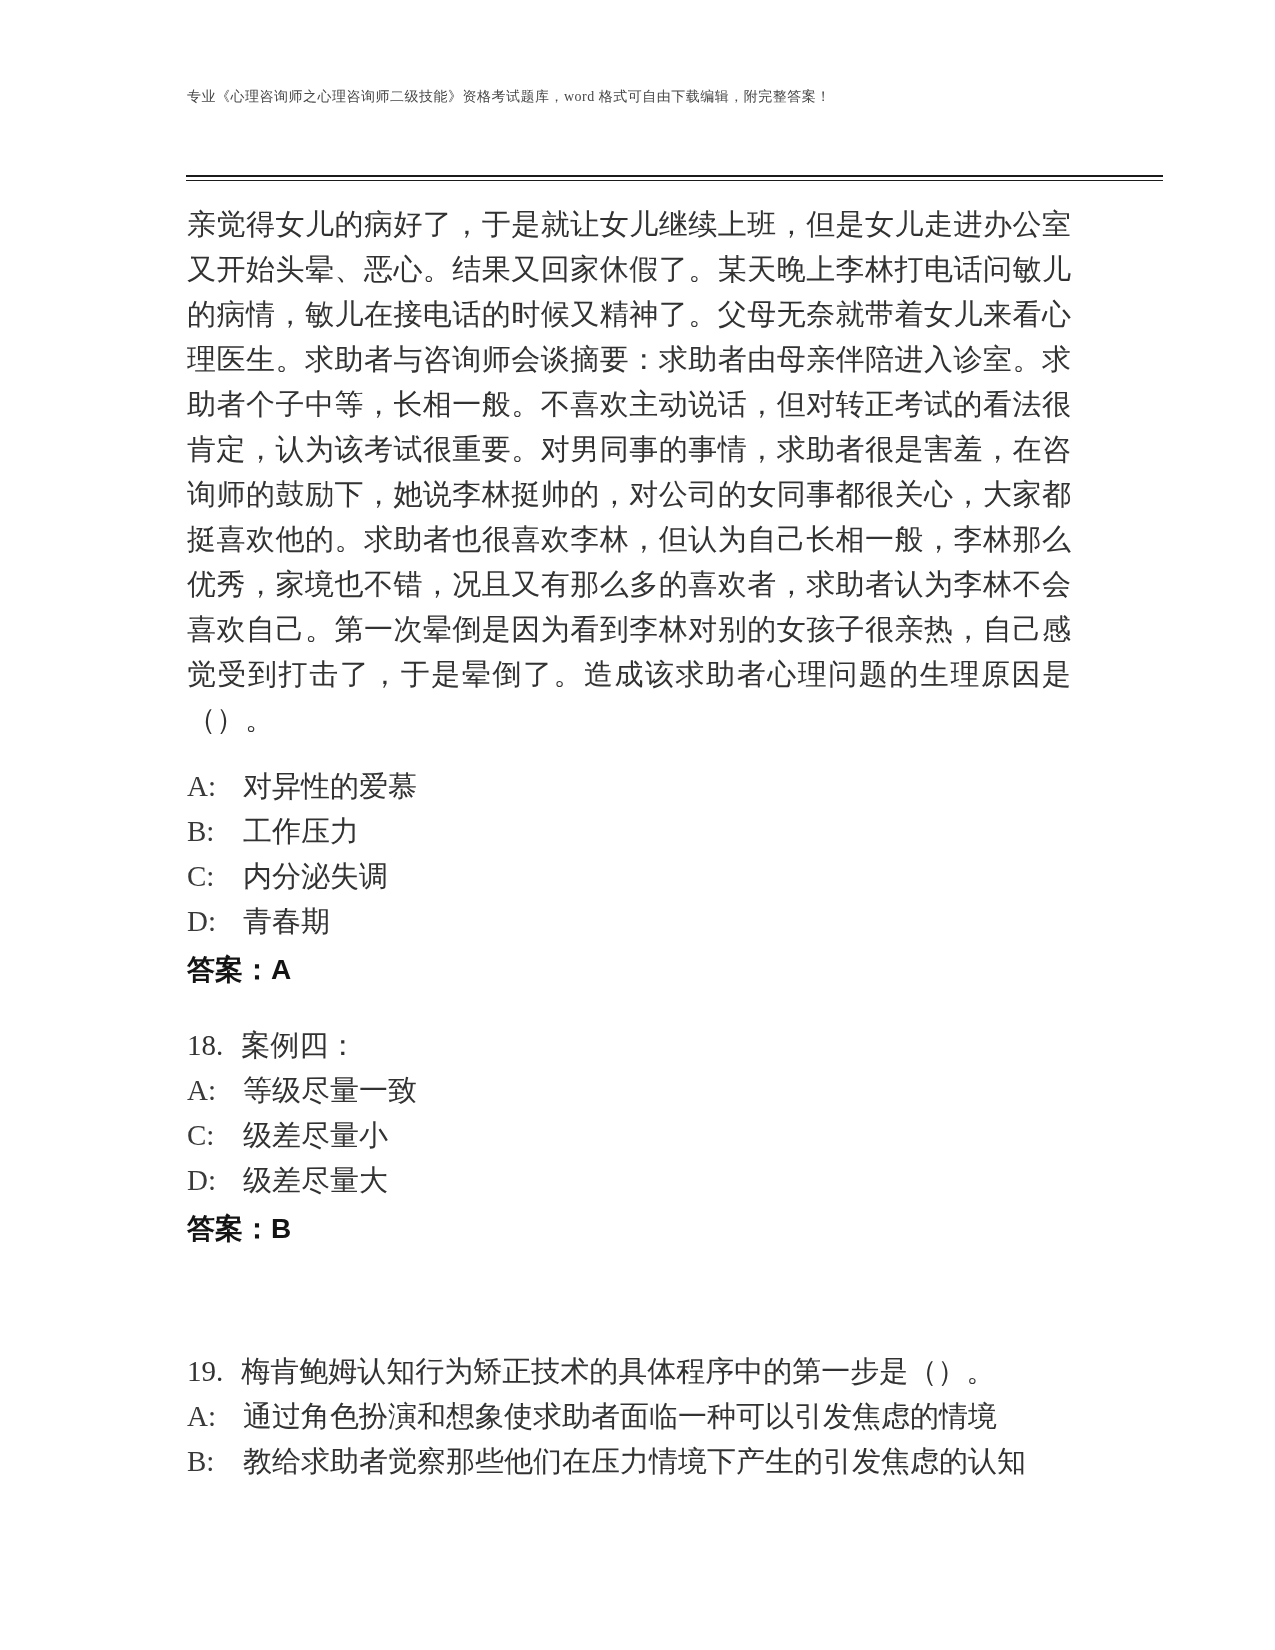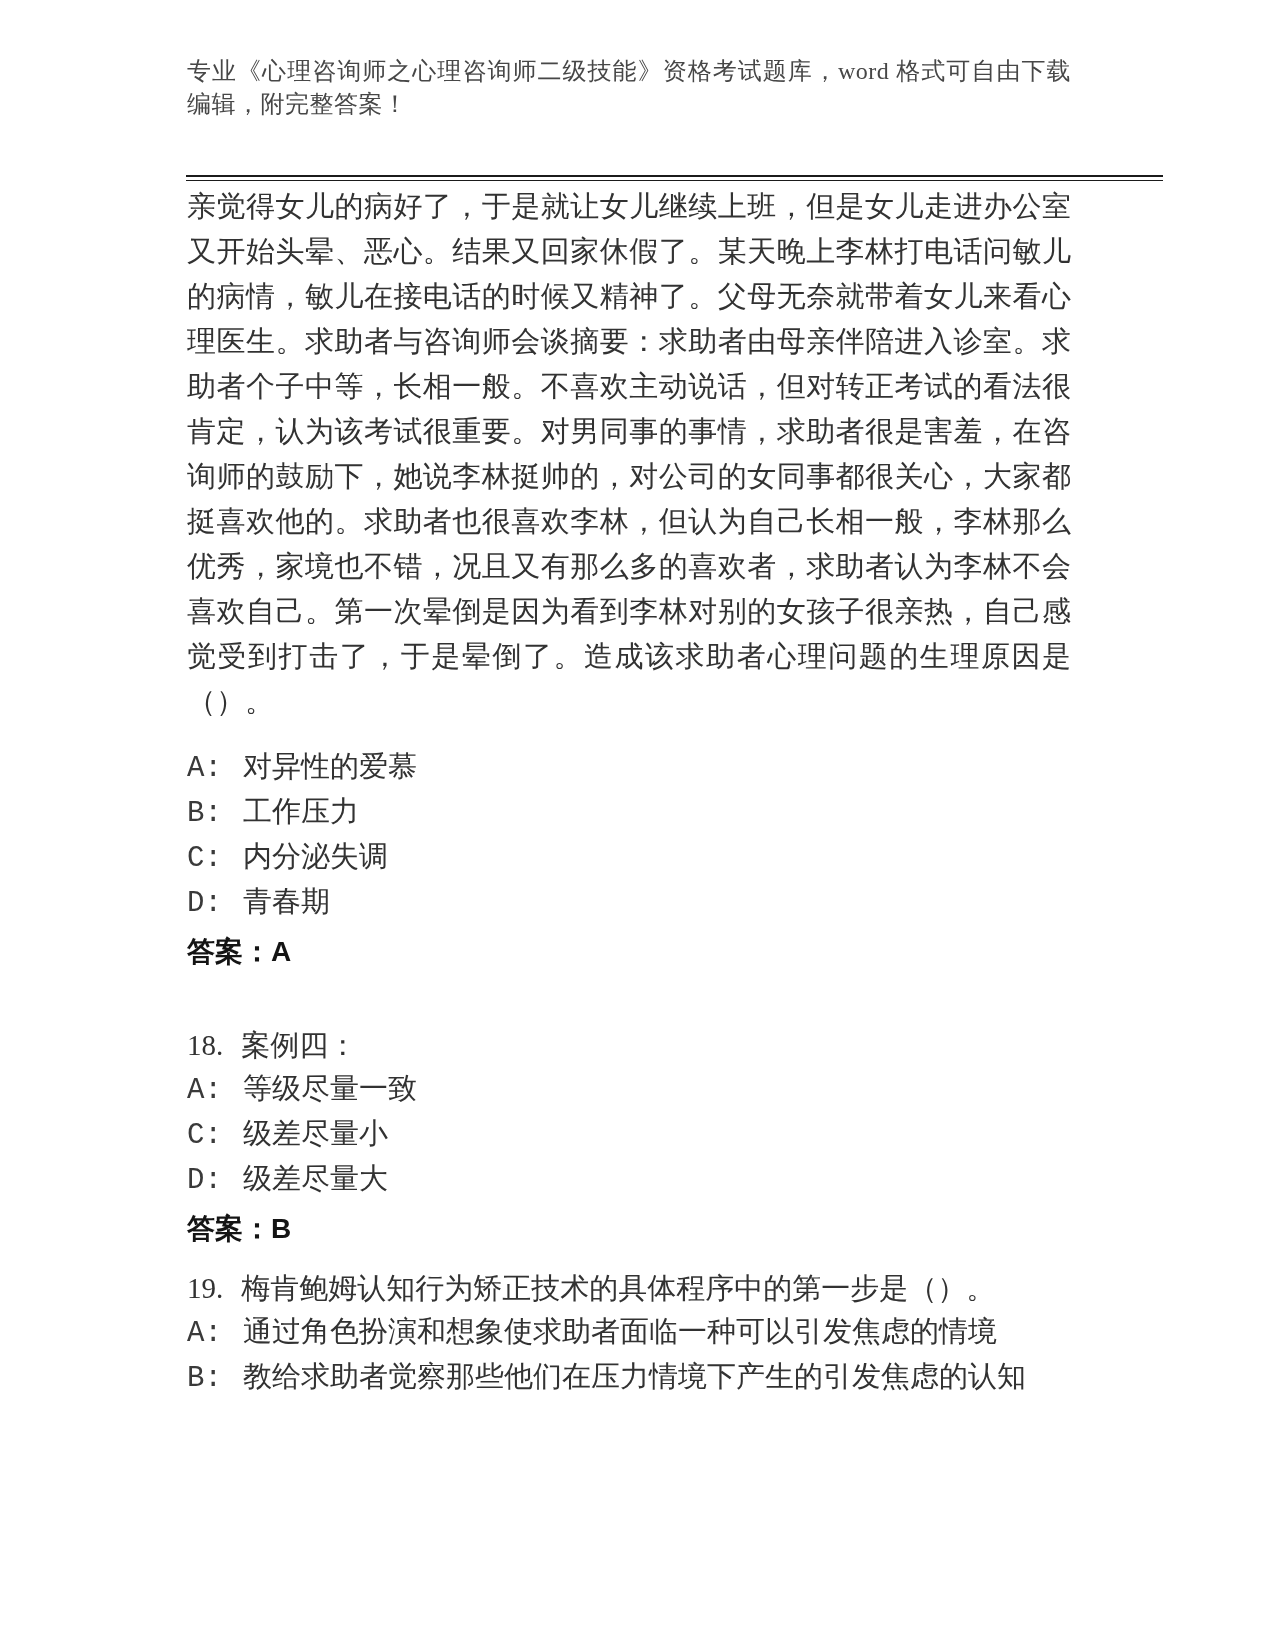--- a/index.html
+++ b/index.html
@@ -14,23 +14,23 @@
   }
   .page {
     position: absolute;
     inset: 0;
     background: #ffffff;
   }
   
   .doc-header {
     position: absolute;
     left: 187px;
-    top: 55px;
+    top: 80px;
     width: 884px;
-    font-size: 24px;
+    font-size: 14px;
     line-height: 33px;
     color: #474747;
     letter-spacing: 0.5px;
     text-align: justify;
   }
   .header-rule {
     position: absolute;
     left: 186px;
     top: 175px;
     width: 977px;
@@ -43,23 +43,24 @@
     position: absolute;
     left: 187px;
     width: 884px;
     font-size: 29px;
     line-height: 45px;
     color: #323232;
   }
   .q-body {
     text-align: justify;
     text-justify: inter-character;
+    margin-top: 18px;
   }
   .options-list.first-gap { margin-top: 22px; }
-  .option-row { line-height: 45px; white-space: nowrap; font-family: Liberation Mono, monospace; }
+  .option-row { line-height: 45px; white-space: nowrap; }
   .opt-label {
     display: inline-block;
     width: 56px;
     color: #3a3a3a;
   }
   .opt-text { color: #323232; }
   .answer-row {
     margin-top: 3px;
     line-height: 45px;
     font-family: Liberation Sans, sans-serif;
@@ -112,21 +113,21 @@
       <div class="option-row">
         <span class="opt-label">C:</span><span class="opt-text">级差尽量小</span>
       </div>
       <div class="option-row">
         <span class="opt-label">D:</span><span class="opt-text">级差尽量大</span>
       </div>
     </div>
     <div class="answer-row">答案：B</div>
   </div>
 
-  <div class="content-block" style="top:1266px;">
+  <div class="content-block" style="top:1349px;">
     <div class="q-stem-row">
       <span class="q-number">19.</span><span class="q-stem">梅肯鲍姆认知行为矫正技术的具体程序中的第一步是（）。</span>
     </div>
     <div class="options-list">
       <div class="option-row">
         <span class="opt-label">A:</span><span class="opt-text">通过角色扮演和想象使求助者面临一种可以引发焦虑的情境</span>
       </div>
       <div class="option-row">
         <span class="opt-label">B:</span><span class="opt-text">教给求助者觉察那些他们在压力情境下产生的引发焦虑的认知</span>
       </div>

